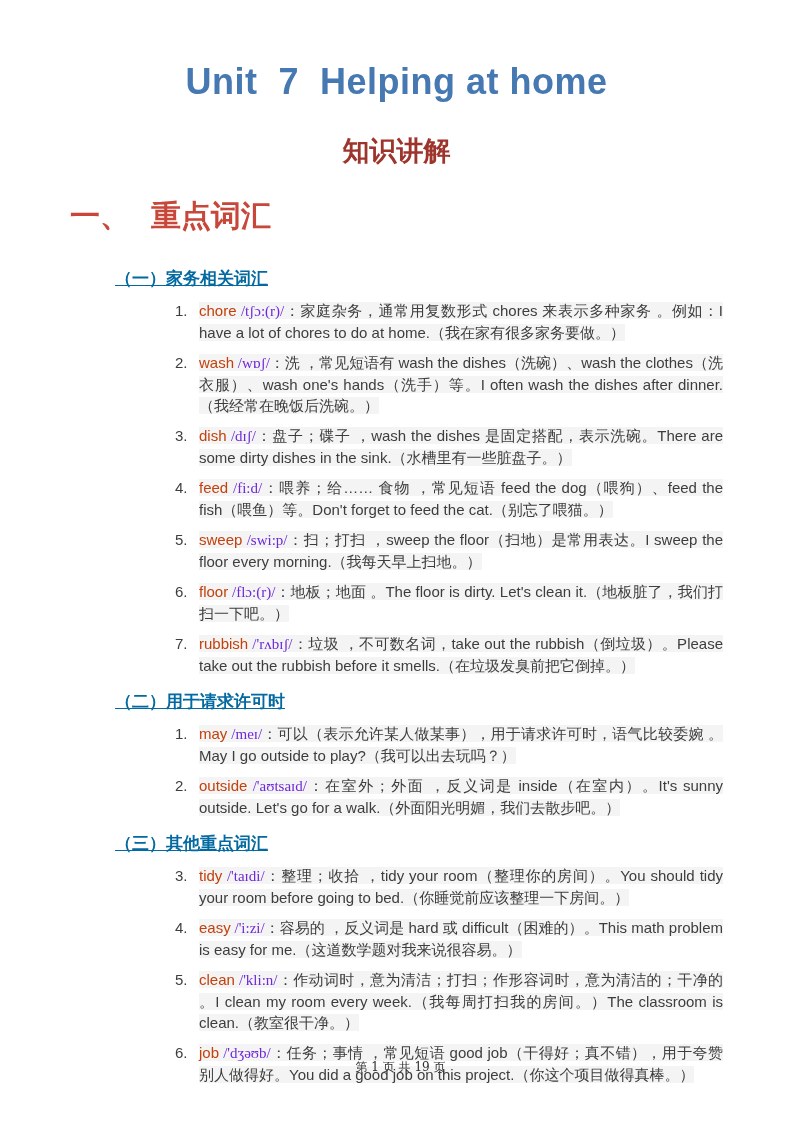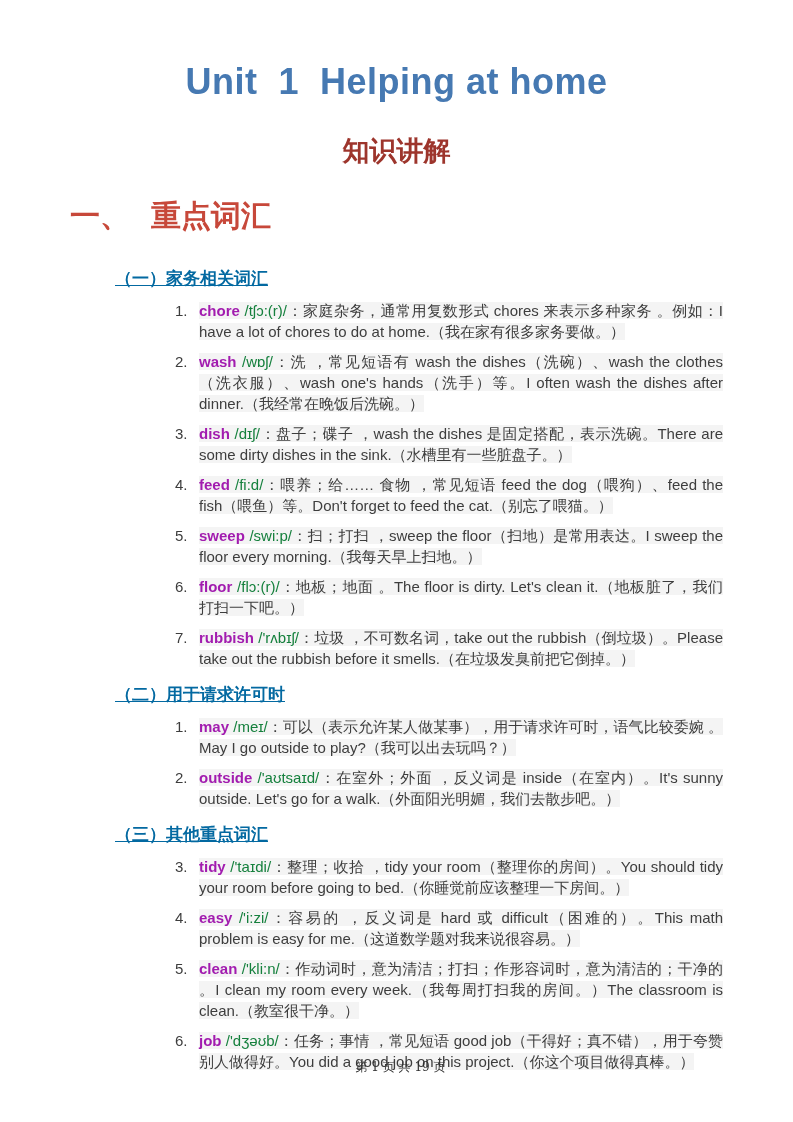--- a/index.html
+++ b/index.html
@@ -68,43 +68,43 @@
   .item-num{
     flex:0 0 24px;
     color:#3d3d3d;
   }
   .item-content{
     flex:1;
     text-align:justify;
   }
   .hl{background:#f4f4f4;}
   .word{
-    font-weight:bold;
-    color:#a21caf;
+    font-weight:normal;
+    color:#c2410c;
   }
-  .phon{color:#15803d;}
+  .phon{color:#6d28d9;font-family:Liberation Serif, serif;}
   .rest{color:#3d3d3d;}
   .footer{
     position:absolute;
     left:0;right:0;
     bottom:46px;
     text-align:center;
     font-size:12px;
     font-family:"DejaVu Serif",serif;
     color:#2f2f2f;
     padding-left:8px;
   }
 </style>
 </head>
 <body>
 
 <div class="page">
 
 
-  <h2 class="unit-title">Unit  1  Helping at home</h2>
+  <h2 class="unit-title">Unit  7  Helping at home</h2>
 
   <h3 class="subtitle">知识讲解</h3>
 
   <h3 class="main-heading">一、  重点词汇</h3>
 
   <div>
   <section>
     <h4 class="subsection-heading">（一）家务相关词汇</h4>
     <ol class="item-list">
   <li class="vocab-item">

